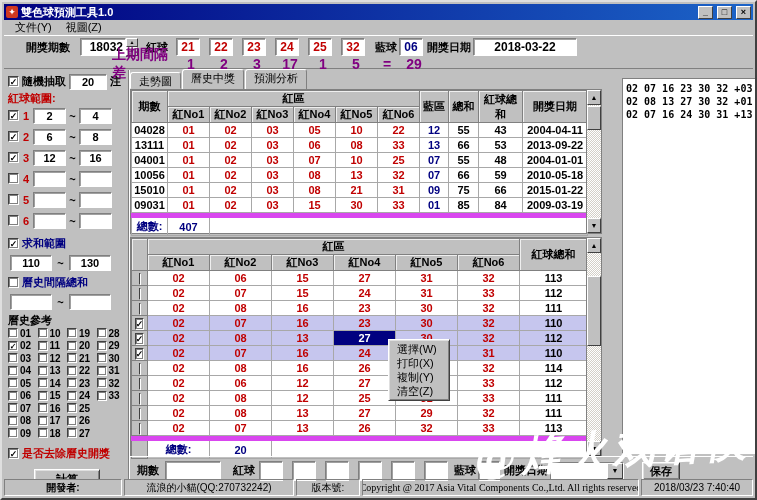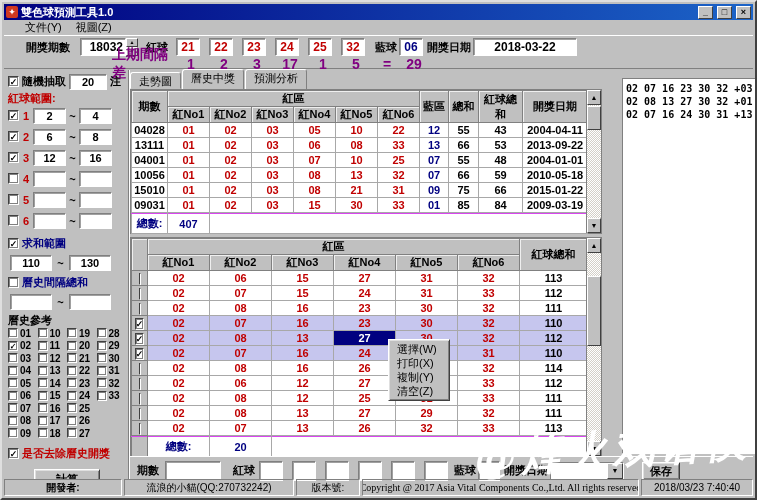--- a/index.html
+++ b/index.html
@@ -4,21 +4,21 @@
 <style>
 *{margin:0;padding:0;box-sizing:border-box}
 body{background:#808080;font-family:"Liberation Sans",sans-serif}
 .screen{position:relative;width:757px;height:500px;background:#c0c0c0;font:11px "Liberation Sans",sans-serif;overflow:hidden;border:2px solid;border-color:#dfdfdf #404040 #404040 #dfdfdf}
 
 .titlebar{position:absolute;left:2px;top:2px;right:2px;height:16px;background:linear-gradient(90deg,#000080,#1c64c8);color:#fff;display:flex;align-items:center;padding:0 2px;gap:3px}
 .appicon{width:12px;height:12px;background:#d03820;color:#fff;font-size:9px;line-height:12px;text-align:center;border-radius:2px;flex:none}
 .title{font-weight:bold;font-size:11px;flex:1;white-space:nowrap}
 .wbtn{width:15px;height:13px;background:#c0c0c0;border:1px solid;border-color:#fff #404040 #404040 #fff;font-size:9px;line-height:10px;text-align:center;color:#000;margin-left:1px;font-weight:bold}
 
-.menubar{position:absolute;left:12px;top:18px;right:2px;height:15px;display:flex;align-items:flex-start;padding-left:4px}
+.menubar{position:absolute;left:2px;top:18px;right:2px;height:15px;display:flex;align-items:flex-start;padding-left:4px}
 .mitem{padding:0 7px}
 
 .toolbar{position:absolute;left:2px;top:33px;right:2px;height:34px;border-top:1px solid #fff;border-bottom:1px solid #808080}
 .trow1{display:flex;align-items:center;height:22px;padding-left:22px}
 .trow2{display:flex;align-items:center;height:11px;padding-left:108px;color:#800080;font-weight:bold;font-size:14px}
 .lbl{font-weight:bold;white-space:nowrap}
 .tfield{background:#fff;border:1px solid;border-color:#808080 #fff #fff #808080;box-shadow:inset 1px 1px 0 #a0a0a0;font:bold 12px "Liberation Sans",sans-serif;text-align:center;color:#000}
 .ifield{width:46px;height:18px;text-align:right;padding-right:2px;margin-left:10px}
 .spinbtns{width:12px;height:18px;display:flex;flex-direction:column;flex:none}
 .spinbtn{flex:1;background:#c0c0c0;border:1px solid;border-color:#fff #404040 #404040 #fff;font-size:5px;line-height:7px;text-align:center}
@@ -59,21 +59,21 @@
 .tab{padding:1px 8px 0;background:#c0c0c0;border:1px solid;border-color:#fff #808080 #c0c0c0 #fff;border-top-left-radius:3px;border-top-right-radius:3px;margin-right:1px;height:24px}
 .tab.active{height:17px;position:relative;z-index:2}
 
 .twrap{position:absolute;background:#fff;border:1px solid #808080}
 #topwrap{left:128px;top:87px;width:472px;height:145px}
 #botwrap{left:128px;top:235px;width:472px;height:220px}
 table{border-collapse:collapse;table-layout:fixed;width:456px;height:100%;font-size:11px;font-weight:bold}
 th.hc{background:#c0c0c0;border:1px solid #808080;box-shadow:inset 1px 1px 0 #efefef;font-size:11px;height:16px;padding:0;font-weight:bold;overflow:hidden}
 td{border:1px solid #a8a8a8;text-align:center;padding:0;height:15px;overflow:hidden;white-space:nowrap}
 tr.filler td{border:none;background:#fff;height:auto}
-.totrow td{color:#000080;border-top:1px solid #d946ef;height:20px}
+.totrow td{color:#000080;border-top:5px solid #d946ef;height:20px}
 .cbcell{background:#c0c0c0;border:1px solid #808080}
 tr.hl td{background:#c6c6ee}
 tr.hl td.cbcell{background:#c0c0c0}
 td.sel{background:#000080 !important;color:#fff !important}
 .vscroll{position:absolute;right:0;top:0;bottom:0;width:15px;background:repeating-conic-gradient(#fff 0 25%,#d4d0c8 0 50%) 0 0/2px 2px;border-left:1px solid #808080}
 .sbtn{position:absolute;left:0;width:14px;height:15px;background:#c0c0c0;border:1px solid;border-color:#fff #404040 #404040 #fff;font-size:7px;text-align:center;line-height:13px}
 .sbtn.up{top:0}.sbtn.down{bottom:0}
 .sthumb{position:absolute;left:0;width:14px;background:#c0c0c0;border:1px solid;border-color:#fff #404040 #404040 #fff}
 
 .results{position:absolute;left:620px;top:76px;width:134px;height:376px;background:#fff;border:1px solid;border-color:#808080 #fff #fff #808080;padding:3px 0 0 3px;font:bold 10px "DejaVu Sans Mono",monospace;color:#000}

